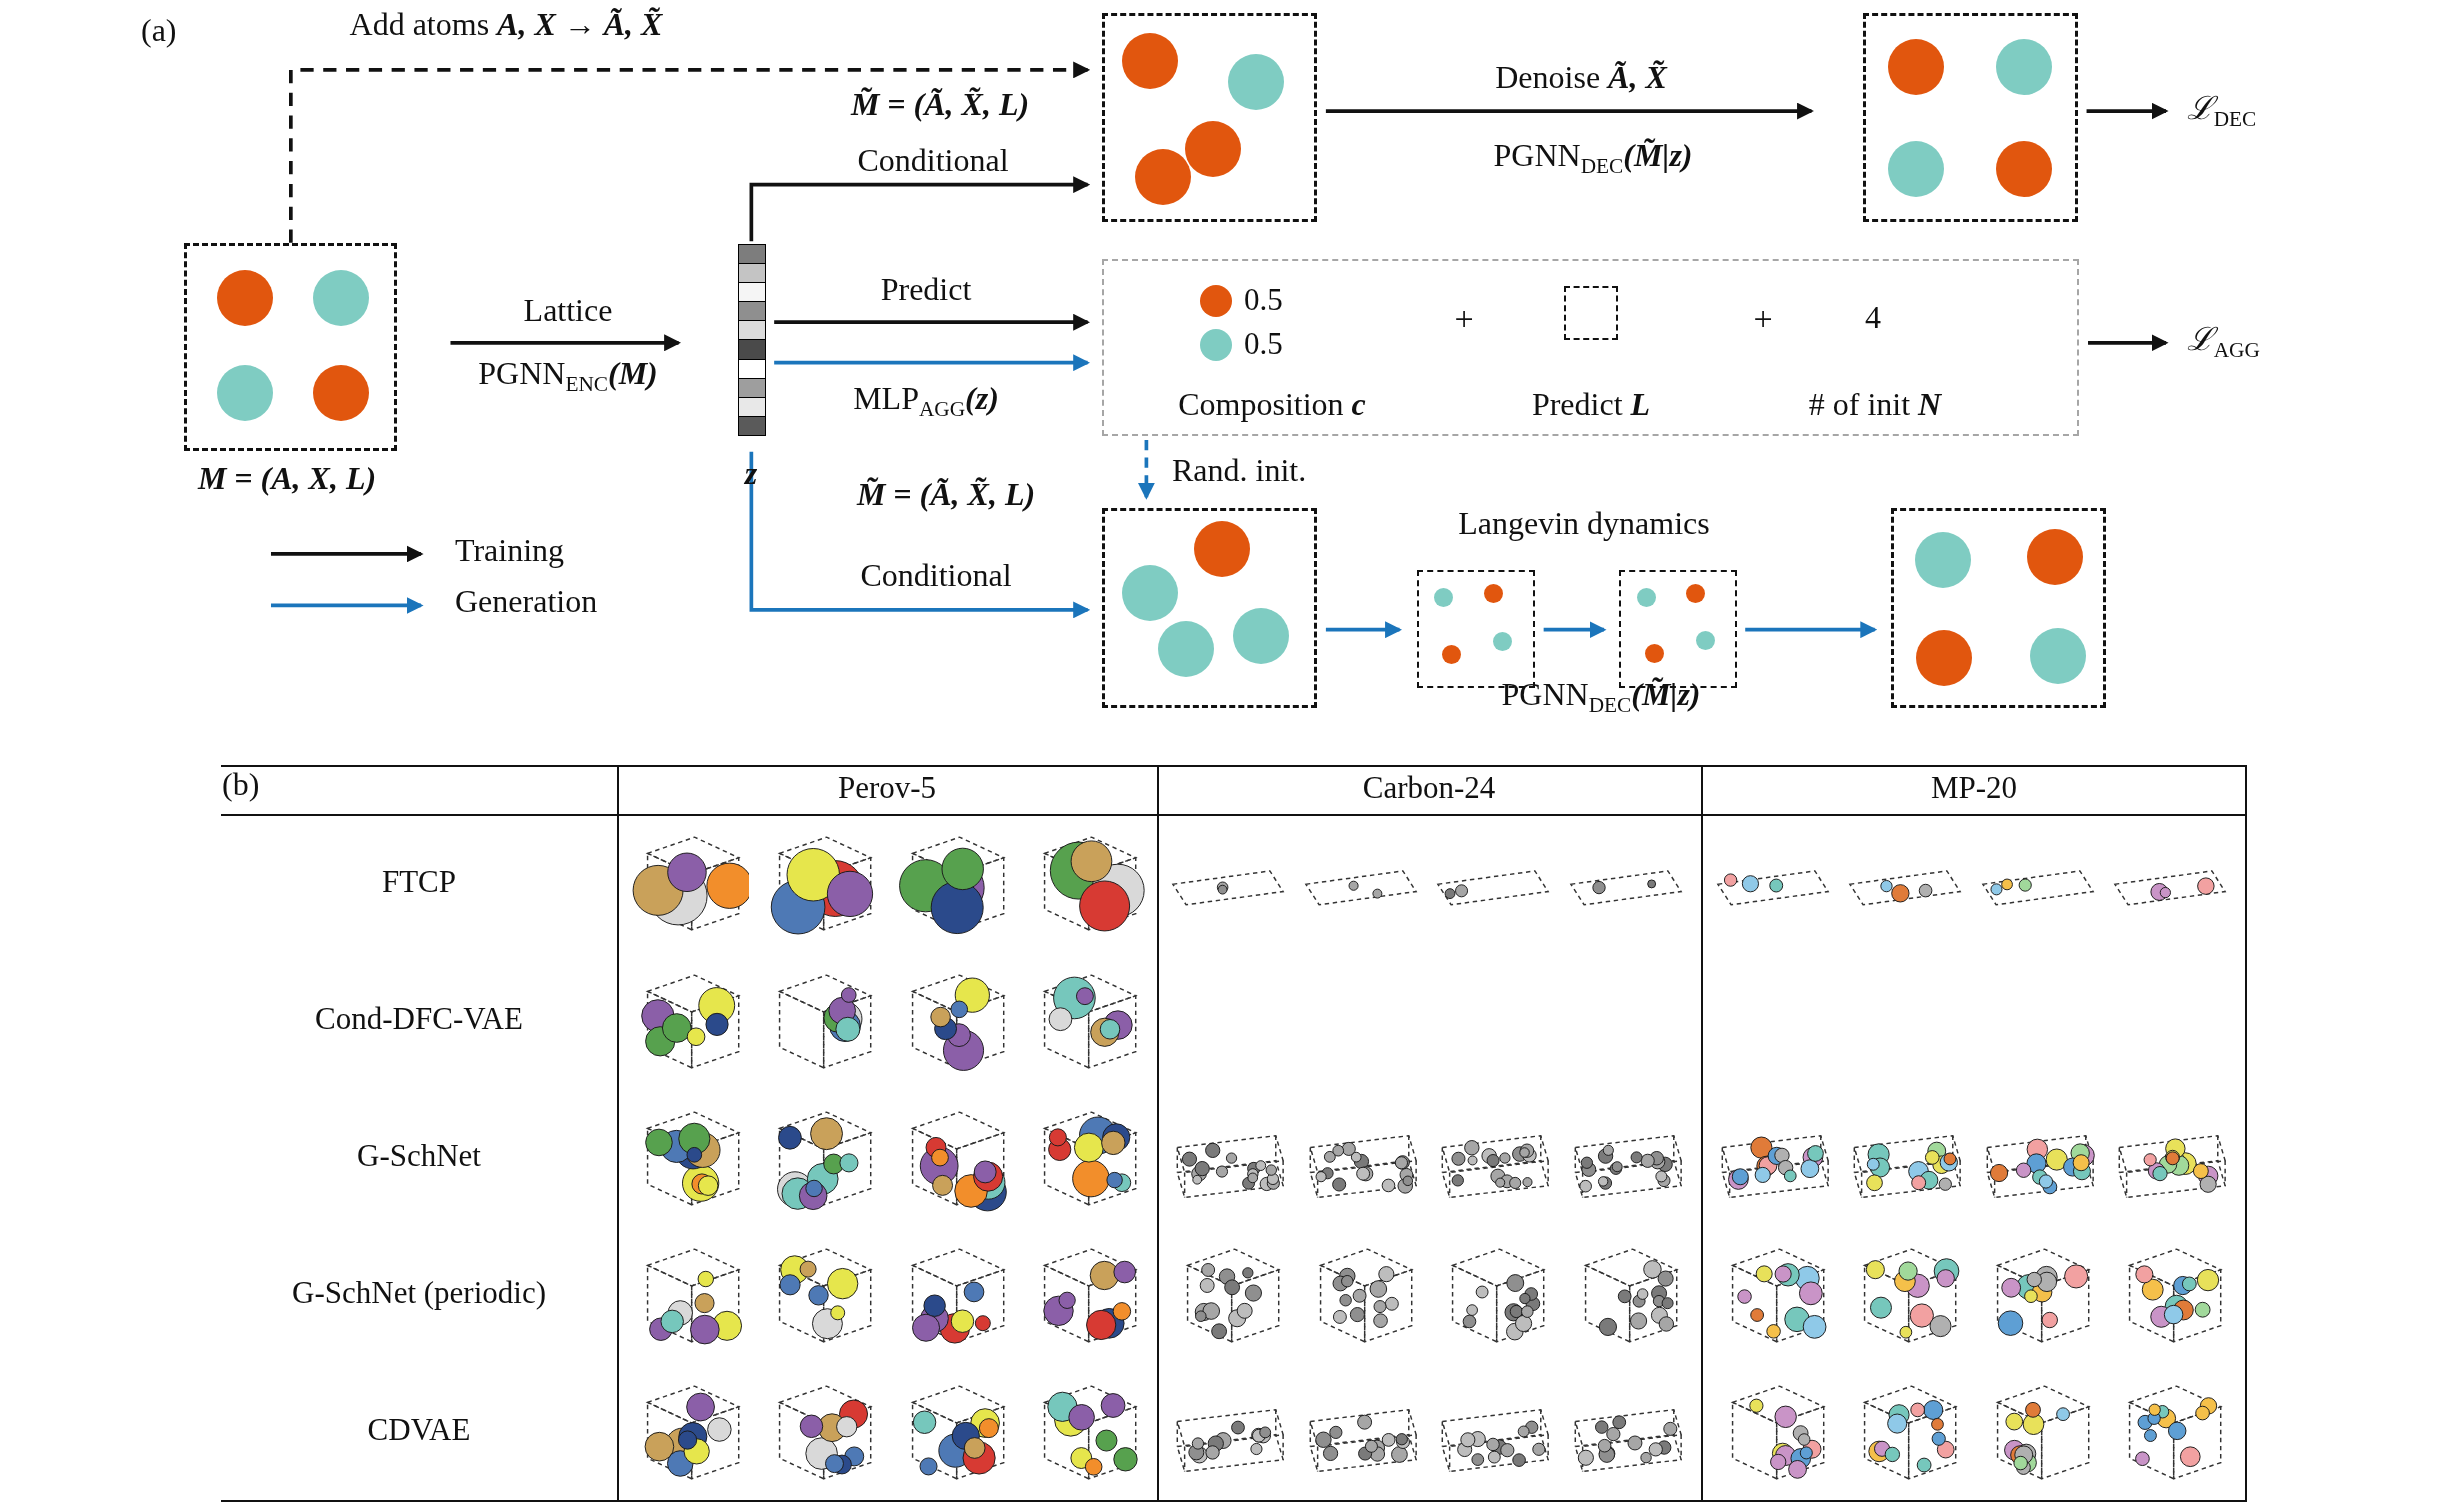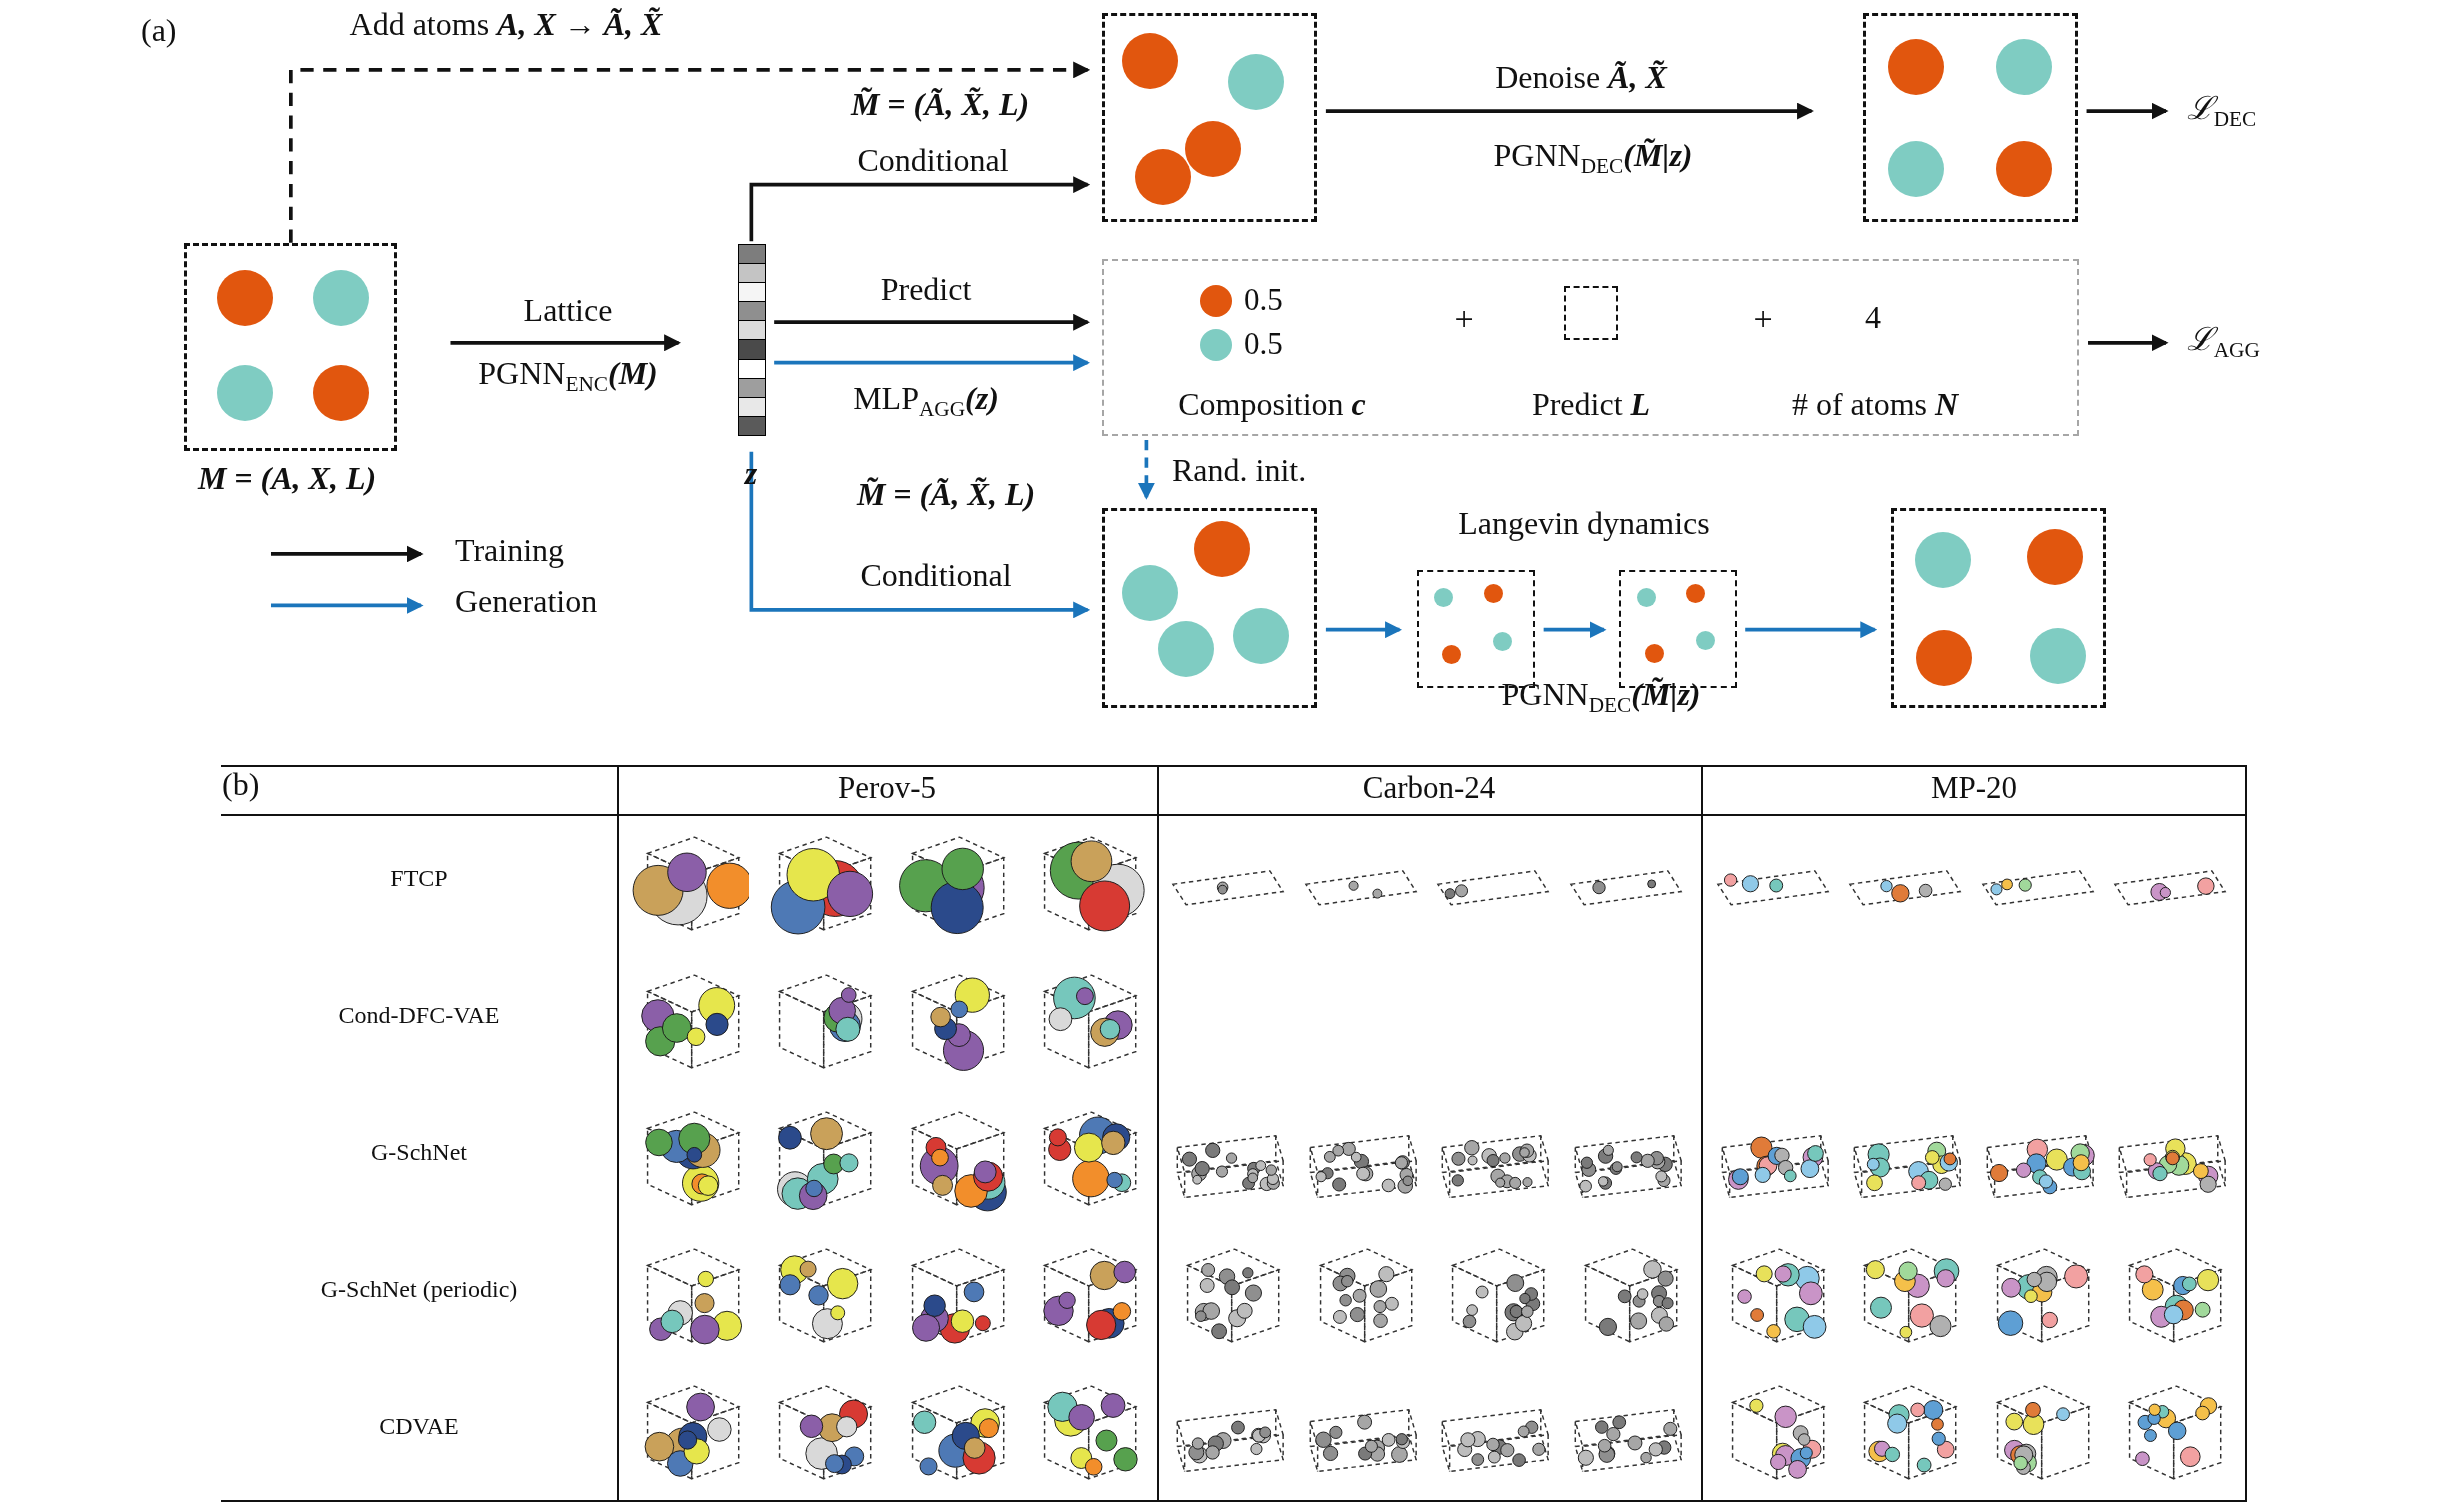--- a/index.html
+++ b/index.html
@@ -4,21 +4,21 @@
 <style>
   html,body{margin:0;padding:0;background:#ffffff;}
   #fig{position:relative;width:2462px;height:1506px;background:#ffffff;overflow:hidden;
        font-family:"Liberation Serif","DejaVu Serif",serif;color:#111;}
   .txt{position:absolute;font-size:32px;white-space:nowrap;line-height:1.1;}
   .ctr{transform:translateX(-50%);}
   .mathb{font-style:italic;font-weight:bold;}
   .sub{font-size:21.3px;vertical-align:-6.6px;}
   .scr{font-style:italic;}
   .hdr{font-size:31px;}
-  .rowlab{font-size:24px;}
+  .rowlab{font-size:31px;}
   .dash-box{position:absolute;border:3.7px dashed #111;box-sizing:border-box;background:transparent;}
   .dash-box.gray{border:2.9px dashed #a6a6a6;}
   .dash-box.thin{border:2.9px dashed #111;}
   .atom{position:absolute;border-radius:50%;}
   .atom.o{background:var(--orange,#e1560e);}
   .atom.t{background:var(--teal,#7fccc2);}
   #zbar{position:absolute;left:738px;top:244px;width:28px;}
   .zcell{width:28px;height:20.6px;border:1.5px solid #000;box-sizing:border-box;}
   .zcell + .zcell{margin-top:-1.5px;}
   svg.overlay{position:absolute;left:0;top:0;}
@@ -83,21 +83,21 @@
   <span class="txt ctr" style="left:926px;top:272px">Predict</span>
   <span class="txt ctr" style="left:926px;top:381px"><span>MLP</span><span class="sub">AGG</span><span class="mathb">(z)</span></span>
 
   <span class="txt" style="left:1244px;top:283px;font-size:31px">0.5</span>
   <span class="txt" style="left:1244px;top:327px;font-size:31px">0.5</span>
   <span class="txt ctr" style="left:1272px;top:387px"><span>Composition </span><span class="mathb">c</span></span>
   <span class="txt ctr" style="left:1464px;top:300px;font-size:34px">+</span>
   <span class="txt ctr" style="left:1591px;top:387px"><span>Predict </span><span class="mathb">L</span></span>
   <span class="txt ctr" style="left:1763px;top:300px;font-size:34px">+</span>
   <span class="txt ctr" style="left:1873px;top:300px">4</span>
-  <span class="txt ctr" style="left:1875px;top:387px"><span># of atoms </span><span class="mathb">N</span></span>
+  <span class="txt ctr" style="left:1875px;top:387px"><span># of init </span><span class="mathb">N</span></span>
 
   <span class="txt" style="left:2187px;top:322px"><span class="scr">ℒ</span><span class="sub">AGG</span></span>
 
   <span class="txt" style="left:1172px;top:453px">Rand. init.</span>
 
   <span class="txt ctr mathb" style="left:946px;top:477px">M̃ = (Ã, X̃, L)</span>
   <span class="txt ctr" style="left:936px;top:558px">Conditional</span>
 
   <span class="txt ctr" style="left:1584px;top:506px">Langevin dynamics</span>
   <span class="txt ctr" style="left:1601px;top:677px"><span>PGNN</span><span class="sub">DEC</span><span class="mathb">(M̃|z)</span></span>

